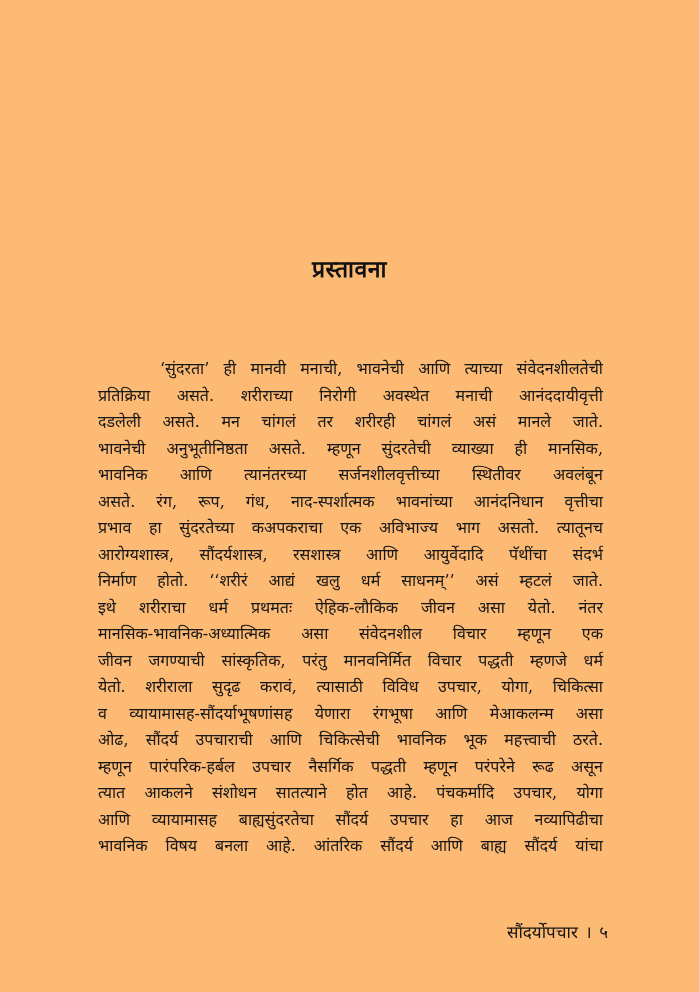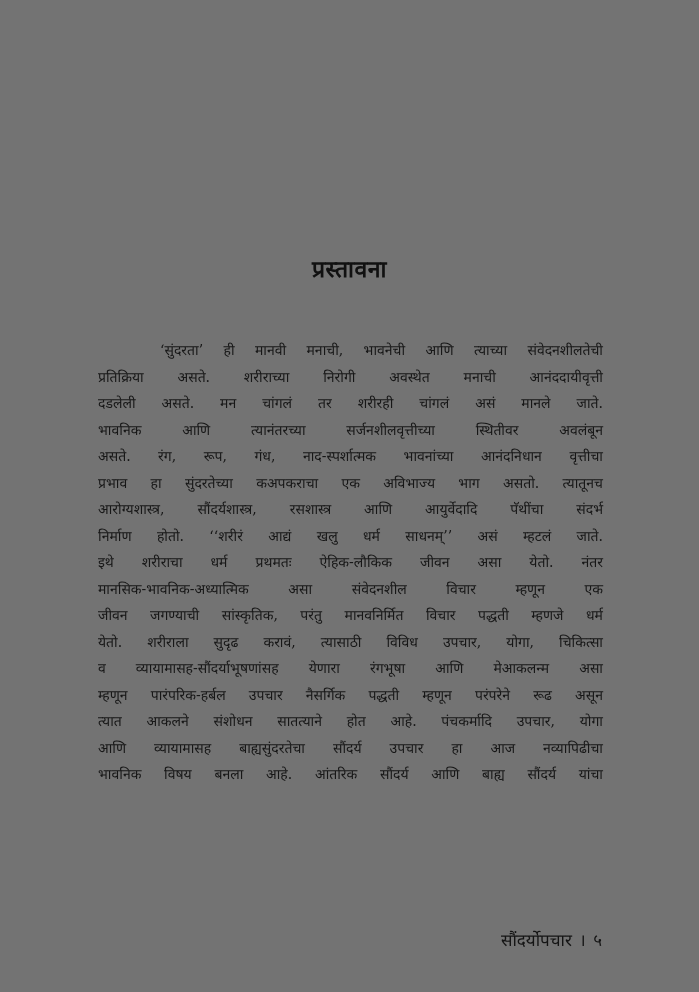--- a/index.html
+++ b/index.html
@@ -4,88 +4,89 @@
 <style>
   html, body {
     margin: 0;
     padding: 0;
     background: #ffffff;
   }
   .page {
     position: relative;
     width: 699px;
     height: 992px;
-    background: #737373;
+    background: #fdba74;
     color: #161616;
     font-family: "DejaVu Serif", "DejaVu Sans", sans-serif;
     overflow: hidden;
   }
   .title {
     position: absolute;
     top: 252px;
     left: 0;
     width: 699px;
     text-align: center;
     font-size: 23px;
     font-weight: bold;
     letter-spacing: 0.5px;
     color: #111111;
   }
   .body-text {
     position: absolute;
-    top: 337px;
+    top: 356px;
     left: 98px;
     width: 505px;
-    font-size: 14px;
+    font-size: 16px;
     color: #171717;
   }
   .line {
     line-height: 26.5px;
     height: 26.5px;
     text-align: justify;
     text-align-last: justify;
     white-space: nowrap;
     overflow: visible;
   }
   .line.first {
     text-indent: 62px;
   }
   .footer {
     position: absolute;
     top: 920px;
-    left: 98px;
+    left: 104px;
     width: 505px;
     text-align: right;
     font-size: 17px;
     color: #141414;
-    margin-top: 8px;
   }
   .footer span { padding: 0 1px; }
 </style>
 </head>
 <body>
 
 <div class="page">
 
   <div class="title">प्रस्तावना</div>
 
   <div class="body-text">
       <div class="line first">‘सुंदरता’ ही मानवी मनाची, भावनेची आणि त्याच्या संवेदनशीलतेची</div>
       <div class="line">प्रतिक्रिया असते. शरीराच्या निरोगी अवस्थेत मनाची आनंददायीवृत्ती</div>
       <div class="line">दडलेली असते. मन चांगलं तर शरीरही चांगलं असं मानले जाते.</div>
+      <div class="line">भावनेची अनुभूतीनिष्ठता असते. म्हणून सुंदरतेची व्याख्या ही मानसिक,</div>
       <div class="line">भावनिक आणि त्यानंतरच्या सर्जनशीलवृत्तीच्या स्थितीवर अवलंबून</div>
       <div class="line">असते. रंग, रूप, गंध, नाद-स्पर्शात्मक भावनांच्या आनंदनिधान वृत्तीचा</div>
       <div class="line">प्रभाव हा सुंदरतेच्या कअपकराचा एक अविभाज्य भाग असतो. त्यातूनच</div>
       <div class="line">आरोग्यशास्त्र, सौंदर्यशास्त्र, रसशास्त्र आणि आयुर्वेदादि पॅथींचा संदर्भ</div>
       <div class="line">निर्माण होतो. ‘‘शरीरं आद्यं खलु धर्म साधनम्’’ असं म्हटलं जाते.</div>
       <div class="line">इथे शरीराचा धर्म प्रथमतः ऐहिक-लौकिक जीवन असा येतो. नंतर</div>
       <div class="line">मानसिक-भावनिक-अध्यात्मिक असा संवेदनशील विचार म्हणून एक</div>
       <div class="line">जीवन जगण्याची सांस्कृतिक, परंतु मानवनिर्मित विचार पद्धती म्हणजे धर्म</div>
       <div class="line">येतो. शरीराला सुदृढ करावं, त्यासाठी विविध उपचार, योगा, चिकित्सा</div>
       <div class="line">व व्यायामासह-सौंदर्याभूषणांसह येणारा रंगभूषा आणि मेआकलन्म असा</div>
+      <div class="line">ओढ, सौंदर्य उपचाराची आणि चिकित्सेची भावनिक भूक महत्त्वाची ठरते.</div>
       <div class="line">म्हणून पारंपरिक-हर्बल उपचार नैसर्गिक पद्धती म्हणून परंपरेने रूढ असून</div>
       <div class="line">त्यात आकलने संशोधन सातत्याने होत आहे. पंचकर्मादि उपचार, योगा</div>
       <div class="line">आणि व्यायामासह बाह्यसुंदरतेचा सौंदर्य उपचार हा आज नव्यापिढीचा</div>
       <div class="line">भावनिक विषय बनला आहे. आंतरिक सौंदर्य आणि बाह्य सौंदर्य यांचा</div>
     </div>
 
   <div class="footer">
     <span>सौंदर्योपचार</span>
     <span>।</span>
     <span>५</span>

